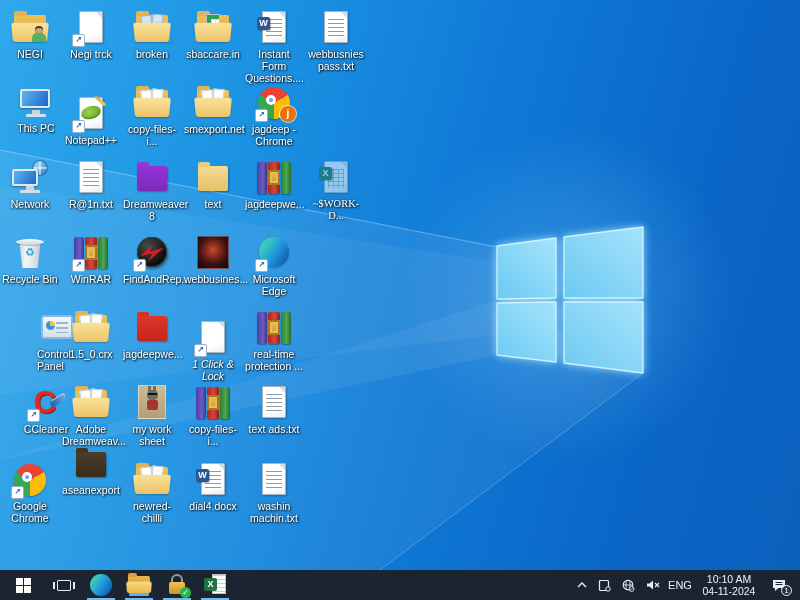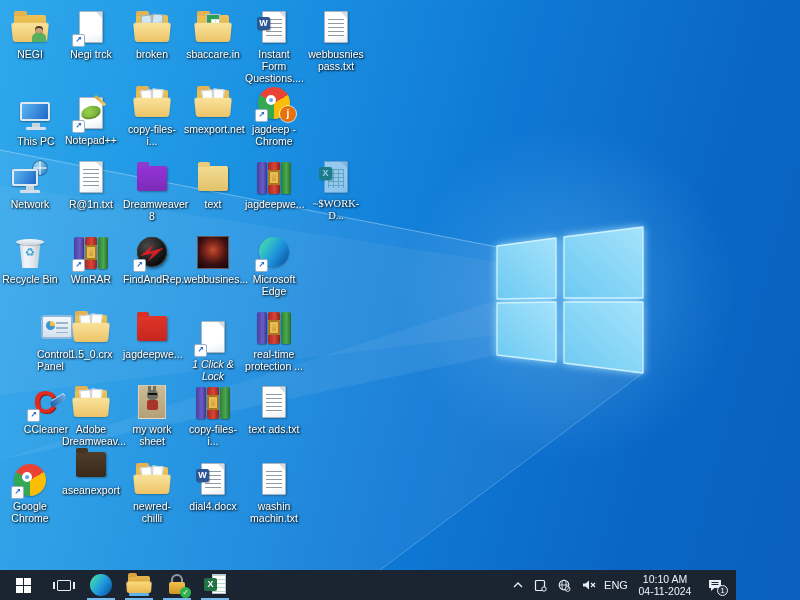--- a/index.html
+++ b/index.html
@@ -135,21 +135,21 @@
       background:#6e6e64; box-shadow:5px 0 0 #6e6e64; }
   .r-head::after { content:""; position:absolute; top:3px; left:1px; width:9px; height:2px; background:#111; }
   .r-body { position:absolute; left:8px; top:14px; width:11px; height:10px; background:#a8352c; border-radius:2px; }
   .cc { position:absolute; left:2px; top:0; width:34px; height:34px; }
   .cc::after { content:"C"; display:block; text-align:center; font:800 32px/34px "Liberation Sans",sans-serif;
       color:#e02b20; text-shadow:1px 1px 0 #8f1a12; }
   .cc-brush { position:absolute; right:0; top:13px; width:16px; height:6px; border-radius:2px;
       background:linear-gradient(90deg,#1d5fa8,#6aa8e0); transform:rotate(-32deg);
       box-shadow:2px -2px 0 -1px #bcd8f2; }
   
-  #taskbar { position:absolute; left:0; bottom:0; width:736px; height:30px;
+  #taskbar { position:absolute; left:0; bottom:0; width:800px; height:30px;
       background:var(--taskbar-bg,#1b2531); display:flex; align-items:stretch; z-index:5; }
   .tb-btn { height:30px; display:flex; align-items:center; justify-content:center; position:relative; cursor:pointer; }
   .tb-start { width:46px; } .tb-tv { width:36px; }
   .win-flag { width:15px; height:15px;
       background:linear-gradient(#fff,#fff) 0 0/7px 7px no-repeat, linear-gradient(#fff,#fff) 8px 0/7px 7px no-repeat,
                  linear-gradient(#fff,#fff) 0 8px/7px 7px no-repeat, linear-gradient(#fff,#fff) 8px 8px/7px 7px no-repeat; }
   .tv-ic { width:14px; height:11px; border:1.6px solid #e8eef4; border-radius:1px; position:relative; }
   .tv-ic::before,.tv-ic::after { content:""; position:absolute; top:1px; width:2px; height:7px; background:#e8eef4; }
   .tv-ic::before { left:-5px; } .tv-ic::after { right:-5px; }
   .app-btn { width:38px; }
@@ -257,21 +257,21 @@
       <div class="label">Instant Form
 Questions....</div>
     </div>
     <div class="cell" style="left: 307px; top: 10px;">
       <div class="ic ic-text-file">
         <div class="page pg-lines"></div>
       </div>
       <div class="label">webbusnies
 pass.txt</div>
     </div>
-    <div class="cell" style="left: 1px; top: 97px; padding-left: 12px;">
+    <div class="cell" style="left: 1px; top: 84px; padding-left: 12px;">
       <div class="ic ic-this-pc">
         <div class="mon"></div>
         <div class="mon-stand"></div>
         <div class="mon-base"></div>
       </div>
       <div class="label">This PC</div>
     </div>
     <div class="cell" style="left: 62px; top: 96px; text-align: center;">
       <div class="ic ic-notepadpp shortcut">
         <div class="page pg-blank"></div>

